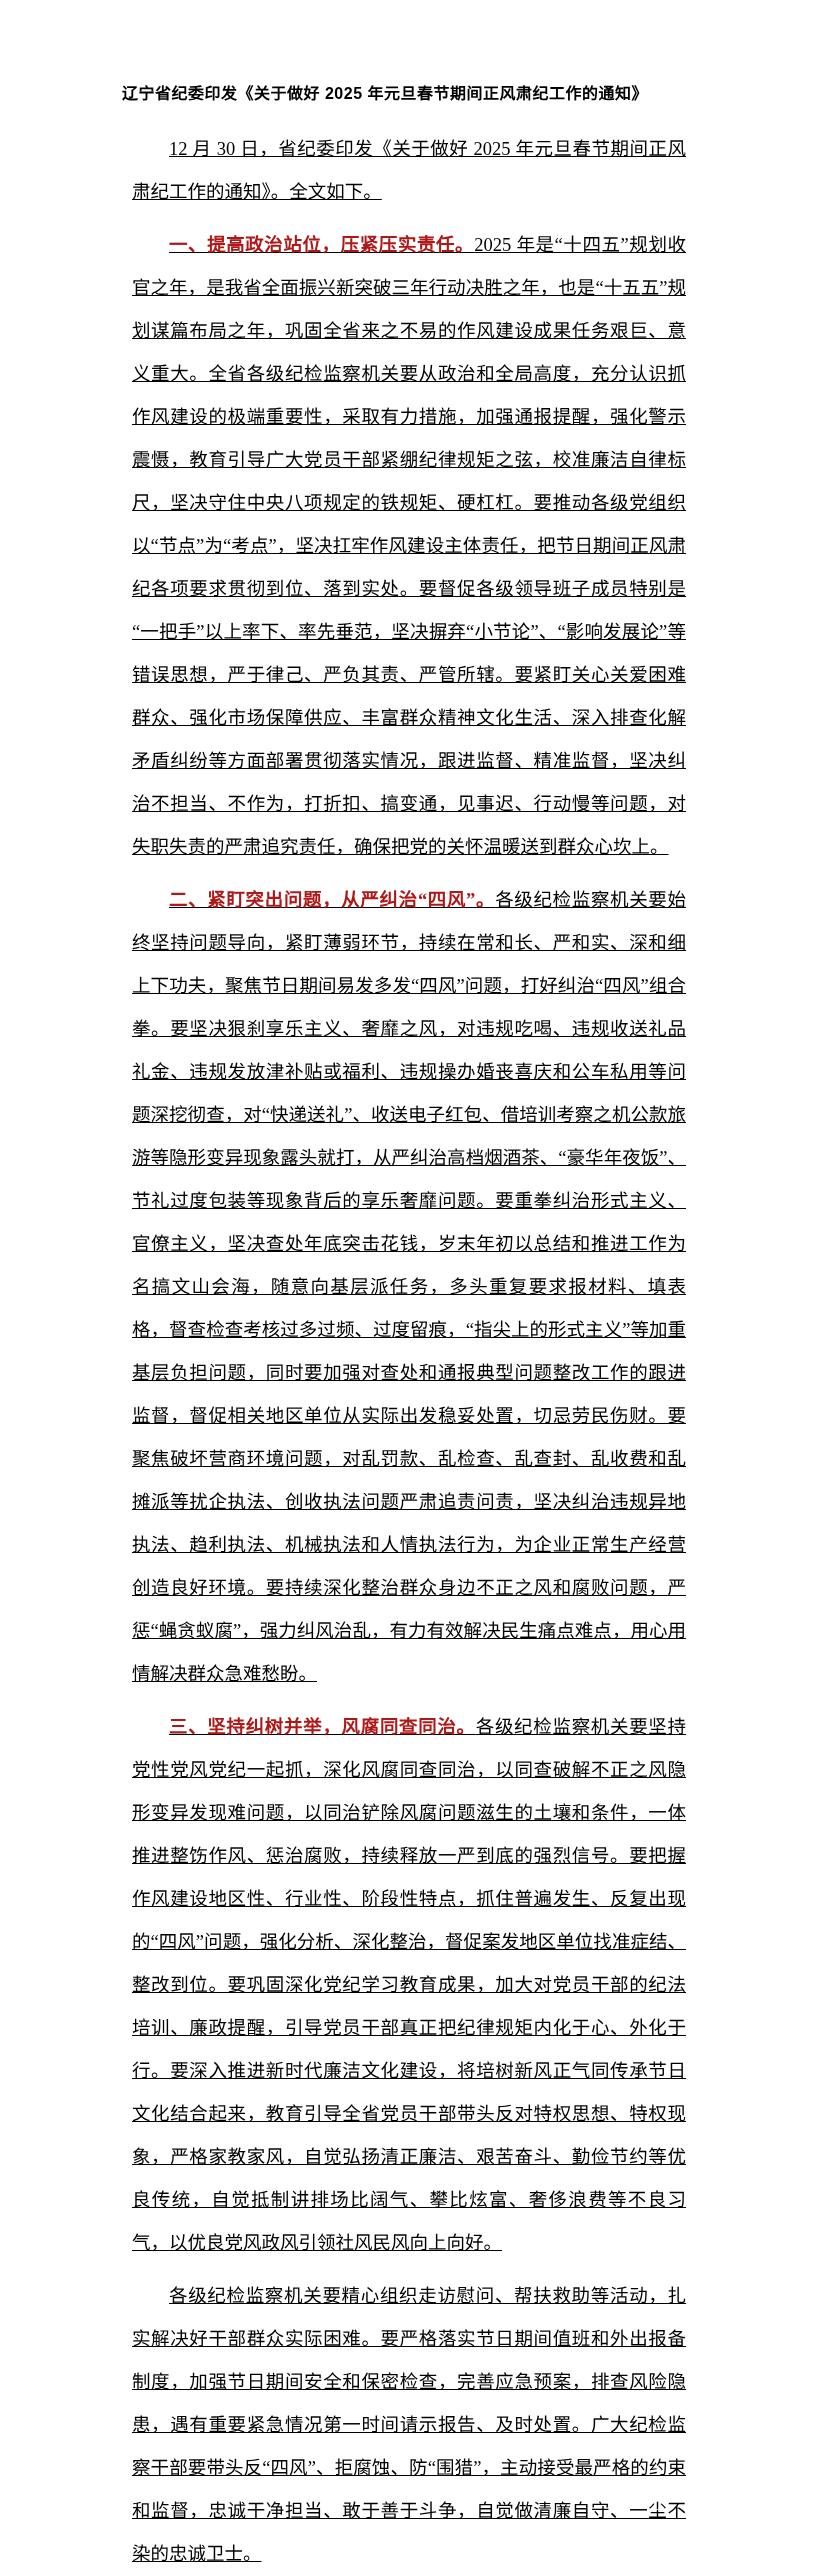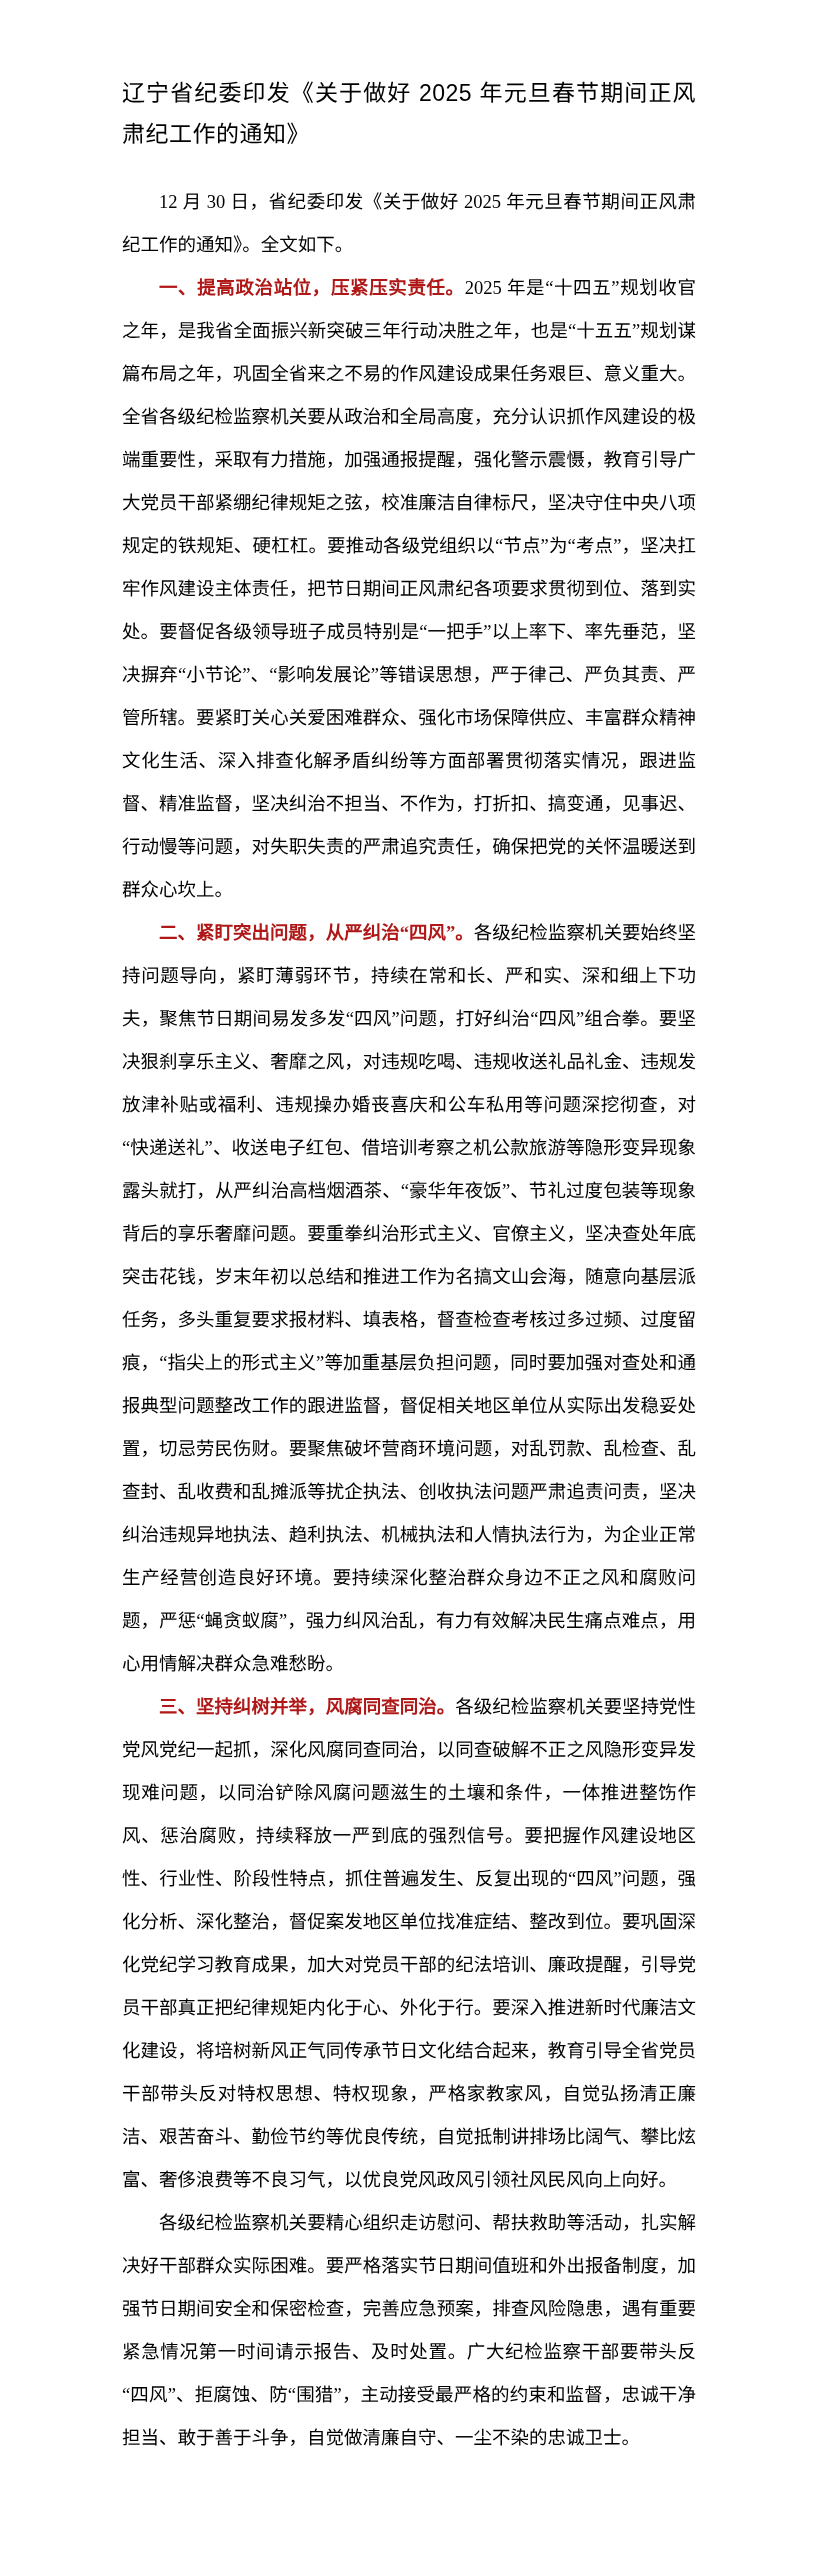--- a/index.html
+++ b/index.html
@@ -10,37 +10,38 @@
   .page {
     width: 818px;
     min-height: 2876px;
     box-sizing: border-box;
     padding: 73px 122px 62px 122px;
     background: var(--bg, #ffffff);
     overflow: hidden;
   }
   .title {
     font-family: "Liberation Sans", "DejaVu Sans", sans-serif;
-    font-weight: normal;
-    font-size: 23px;
+    font-weight: bold;
+    font-size: 16px;
     line-height: 41px;
     letter-spacing: 0.5px;
-    margin: 0 0 26px 0;
+    margin: 0 0 14px 0;
     color: var(--body-color, #000000);
     text-align: justify;
   }
   .article-body p.para {
     font-family: "Liberation Serif", "DejaVu Serif", serif;
     font-size: 18.5px;
     line-height: 43px;
-    margin: 0;
+    margin: 10px;
     padding: 0;
     text-align: justify;
     text-indent: 37px;
     color: var(--body-color, #000000);
+    text-decoration: underline;
   }
   .section-heading {
     color: var(--heading-red, #b01818);
     font-weight: bold;
   }
 </style>
 </head>
 <body>
 
 <div class="page">

